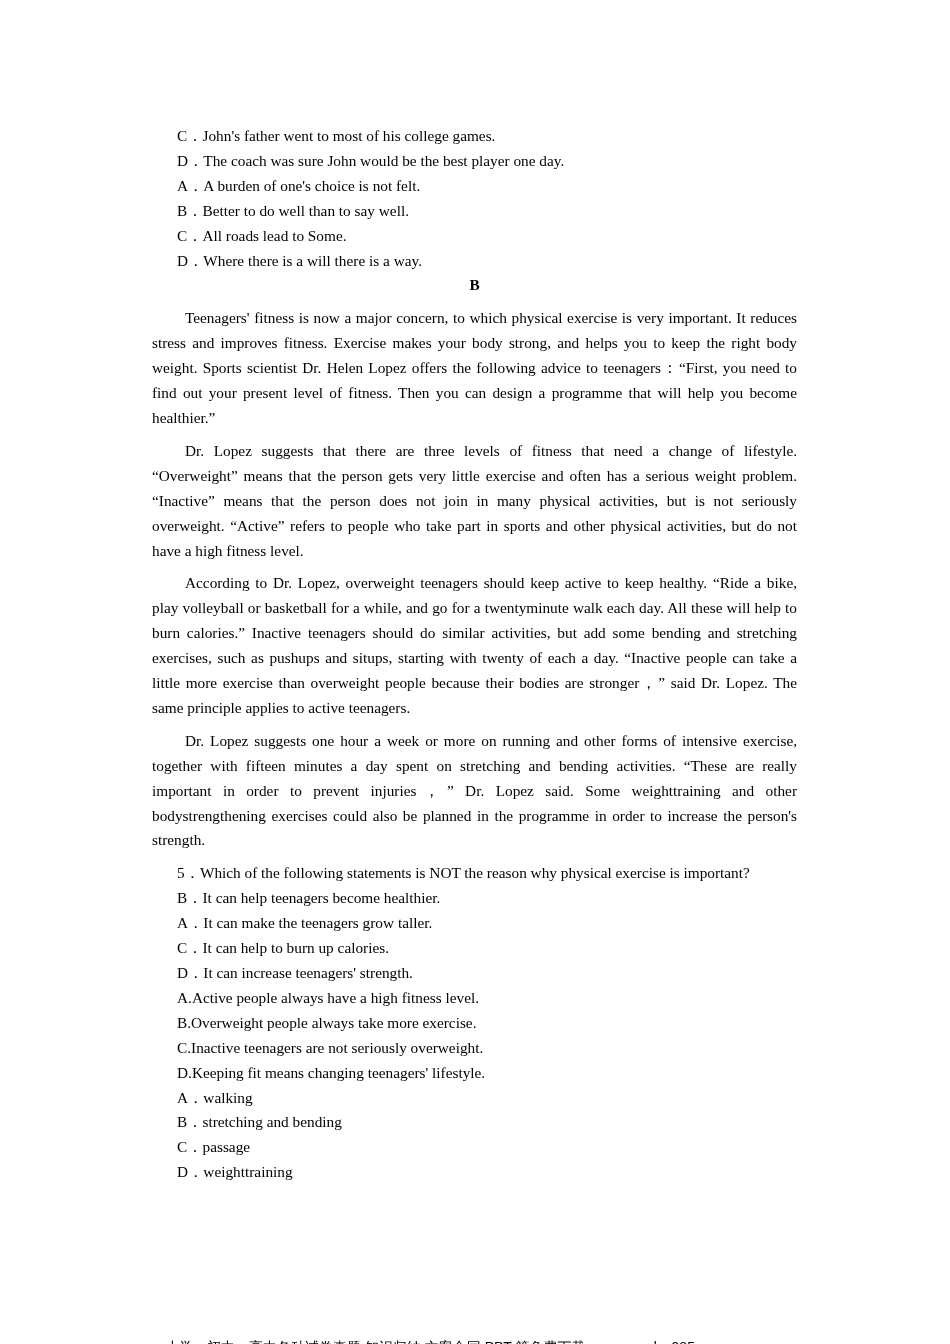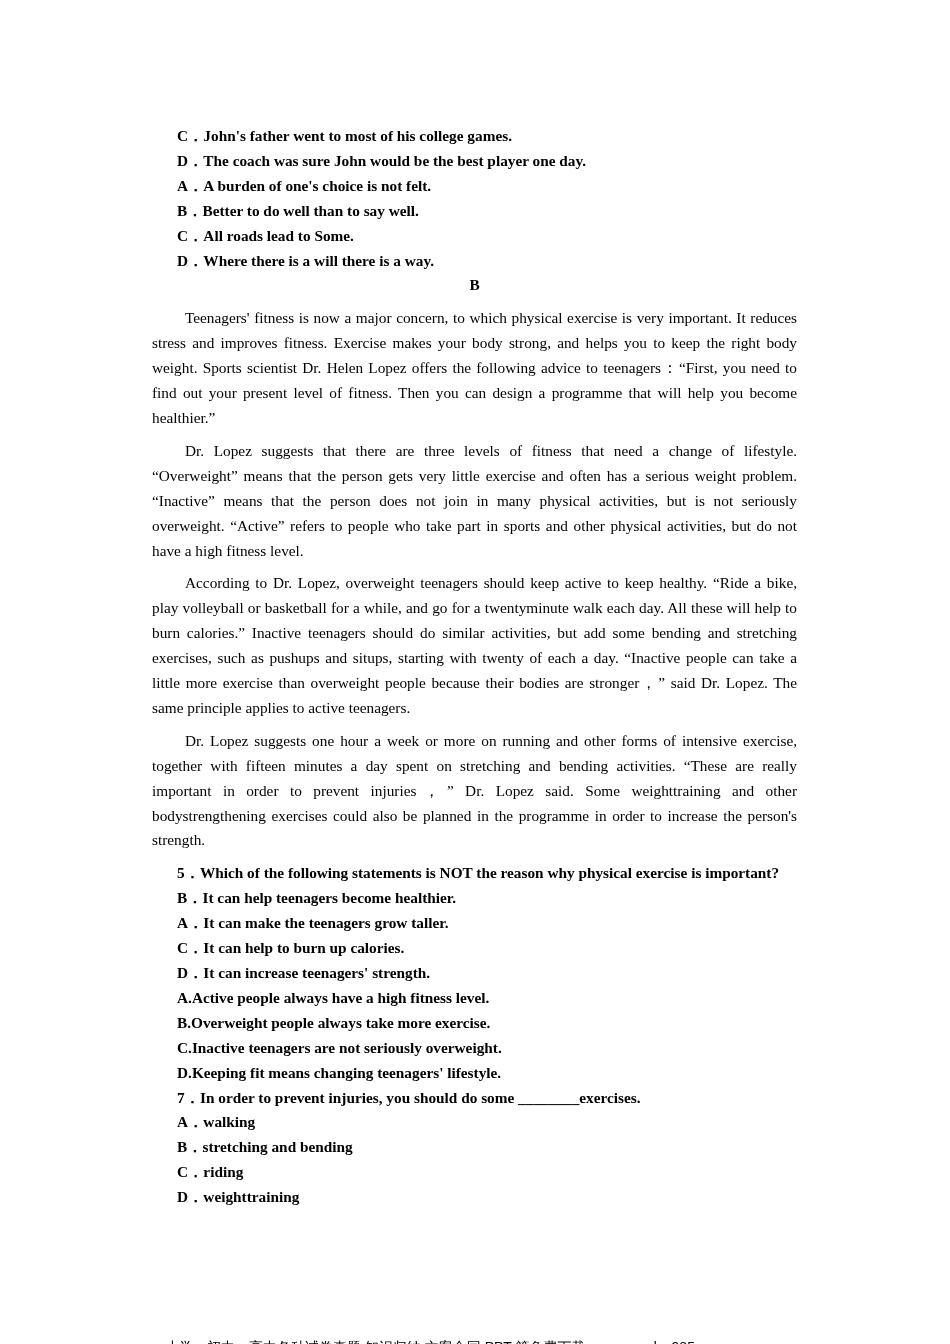--- a/index.html
+++ b/index.html
@@ -1,20 +1,20 @@
 <!DOCTYPE html>
 <html><head>
 <meta charset="utf-8">
 <style>
   html, body { margin: 0; padding: 0; background: #ffffff; }
   body { width: 950px; height: 1344px; position: relative; overflow: hidden;
          font-family: "Liberation Serif", serif; color: #000; }
   .page { position: absolute; left: 144px; top: 124px; width: 661px; }
   .line { font-size: 15.3px; line-height: 24.9px; margin: 0; white-space: nowrap; }
-  .opt { padding-left: 33px; font-weight: bold; }
+  .opt { padding-left: 33px; }
   .section-title { text-align: center; font-weight: bold; font-size: 15.3px; line-height: 24.9px; margin: 0; }
   .para { font-size: 15.3px; line-height: 24.9px; margin: 8px; text-align: justify; text-indent: 33px; }
   .footer { position: absolute; left: 165px; top: 1304px; font-family: Liberation Sans, sans-serif;
             font-size: 14px; color: #000; white-space: nowrap; margin-top: 35px; }
   .footer .url { margin-left: 30px; }
 </style>
 </head>
 <body>
 
 <div class="page">
@@ -36,22 +36,21 @@
   <p class="line opt"><span>B．</span><span>It can help teenagers become healthier.</span></p>
   <p class="line opt"><span>A．</span><span>It can make the teenagers grow taller.</span></p>
   <p class="line opt"><span>C．</span><span>It can help to burn up calories.</span></p>
   <p class="line opt"><span>D．</span><span>It can increase teenagers' strength.</span></p>
 
   <p class="line opt"><span>A.</span><span>Active people always have a high fitness level.</span></p>
   <p class="line opt"><span>B.</span><span>Overweight people always take more exercise.</span></p>
   <p class="line opt"><span>C.</span><span>Inactive teenagers are not seriously overweight.</span></p>
   <p class="line opt"><span>D.</span><span>Keeping fit means changing teenagers' lifestyle.</span></p>
 
-  <p class="line opt">7．In order to prevent injuries, you should do some ________exercises.</p>
   <p class="line opt"><span>A．</span><span>walking</span></p>
   <p class="line opt"><span>B．</span><span>stretching and bending</span></p>
-  <p class="line opt"><span>C．</span><span>riding</span></p>
+  <p class="line opt"><span>C．</span><span>passage</span></p>
   <p class="line opt"><span>D．</span><span>weighttraining</span></p>
 </div>
 
 <div class="footer">
   <span>小学、初中、高中各种试卷真题  知识归纳  文案合同  PPT 等免费下载</span><span class="url">www.doc985.com</span>
 </div>
 
 </body></html>

